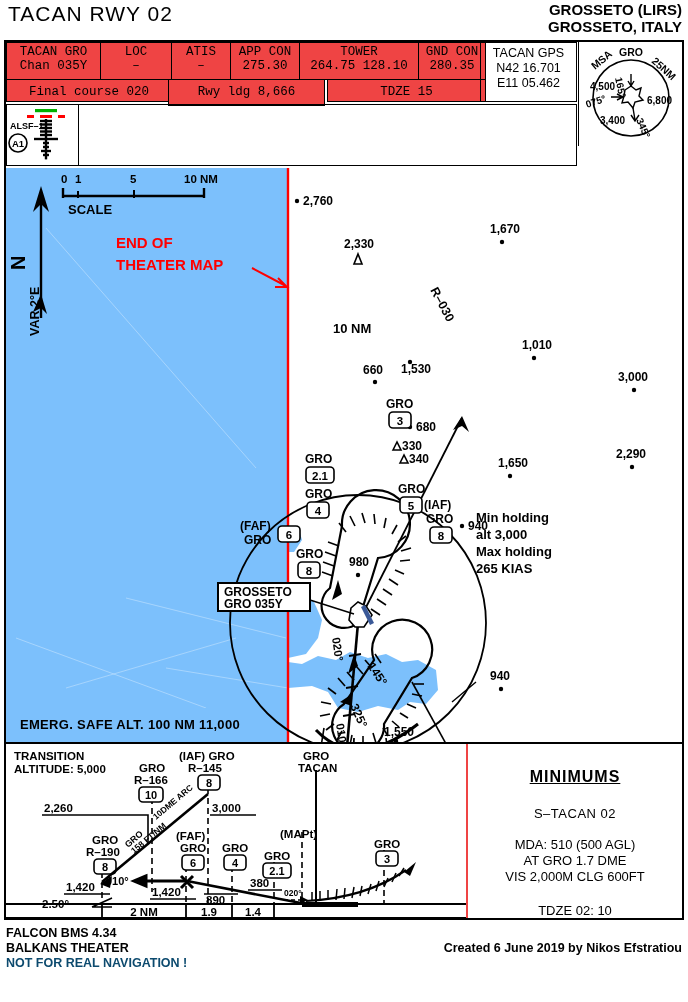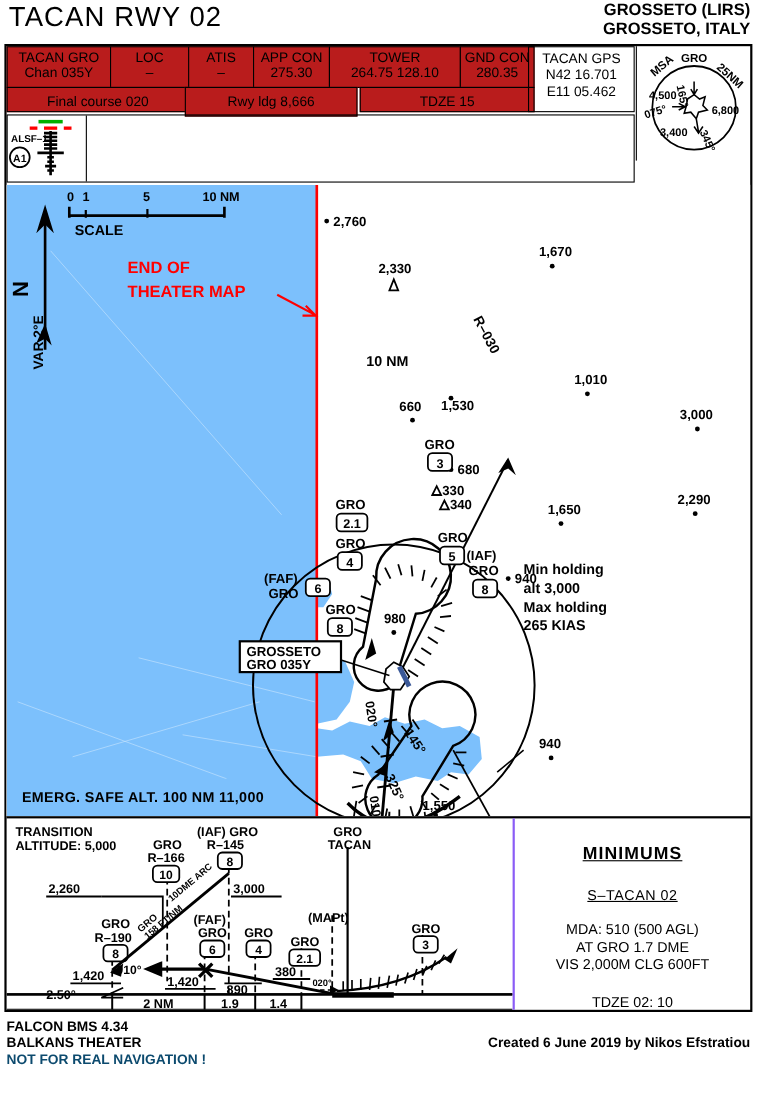--- a/index.html
+++ b/index.html
@@ -8,51 +8,51 @@
     width:688px;height:1002px;
     font-family:"Liberation Sans", sans-serif;
     color:#000;
     -webkit-font-smoothing:none;
     position:relative;overflow:hidden;
   }
   .page{position:absolute;left:0;top:0;width:688px;height:1002px;}
 
   
   .title-row{position:absolute;left:0;top:0;width:688px;height:40px;}
-  .chart-title{position:absolute;left:8px;top:2px;font-size:25px;letter-spacing:1px;}
+  .chart-title{position:absolute;left:8px;top:2px;font-size:21px;letter-spacing:1px;}
   .apt-name{position:absolute;right:6px;top:1px;text-align:right;font-size:15px;line-height:17px;font-weight:bold;}
 
   
   .frame{position:absolute;left:4px;top:40px;width:680px;height:880px;border:2px solid #000;box-sizing:border-box;}
 
   
   .comms{position:absolute;left:6px;top:42px;width:571px;height:60px;}
   .cell{position:absolute;border:1.5px solid #000;box-sizing:border-box;text-align:center;
-        font-size:12.5px;line-height:14px;padding-top:2px;background:#b91c1c;}
+        font-size:12.5px;line-height:14px;padding-top:2px;background:#ef4444;font-family:Liberation Mono, monospace;}
   .cell .l1{display:block;}
   .cell .l2{display:block;}
   .gpsbox{position:absolute;left:480px;top:42px;width:97px;height:60px;border:1.5px solid #000;
           box-sizing:border-box;text-align:center;font-size:12.5px;line-height:15px;padding-top:3px;}
   .msabox{position:absolute;left:578px;top:42px;width:104px;height:104px;border-left:1.5px solid #000;
           box-sizing:border-box;}
 
   
   .marow{position:absolute;left:6px;top:104px;width:571px;height:62px;border:1.5px solid #000;box-sizing:border-box;}
   .alsf{position:absolute;left:0;top:0;width:72px;height:100%;border-right:1.5px solid #000;box-sizing:border-box;}
   .matext{position:absolute;left:76px;top:1px;right:3px;font-size:12.6px;line-height:15px;}
 
   
   .plan{position:absolute;left:6px;top:168px;width:676px;height:574px;background:#fff;overflow:hidden;}
   .esa{position:absolute;left:14px;top:549px;font-size:13px;font-weight:bold;letter-spacing:0.3px;}
 
   
   .profile{position:absolute;left:6px;top:744px;width:676px;height:174px;}
-  .minsbox{position:absolute;left:460px;top:0;width:216px;height:174px;border-left:2px solid #8b5cf6;box-sizing:border-box;text-align:center;}
+  .minsbox{position:absolute;left:460px;top:0;width:216px;height:174px;border-left:2px solid #ef4444;box-sizing:border-box;text-align:center;}
   .mins-h{font-size:16px;font-weight:bold;text-decoration:underline;margin-top:24px;letter-spacing:1px;}
-  .mins-t{font-size:13px;margin-top:20px;letter-spacing:0.5px;text-decoration:underline;}
+  .mins-t{font-size:13px;margin-top:20px;letter-spacing:0.5px;}
   .mins-b{font-size:13px;margin-top:16px;line-height:16px;}
   .mins-z{font-size:13px;margin-top:18px;}
 
   
   .footer{position:absolute;left:4px;top:926px;width:680px;}
   .f-left{position:absolute;left:2px;top:0;font-size:12.5px;line-height:15px;font-weight:bold;}
   .f-red{color:#0c4a6e;}
   .f-right{position:absolute;right:2px;top:15px;font-size:12.5px;font-weight:bold;}
 
   svg{display:block;}

